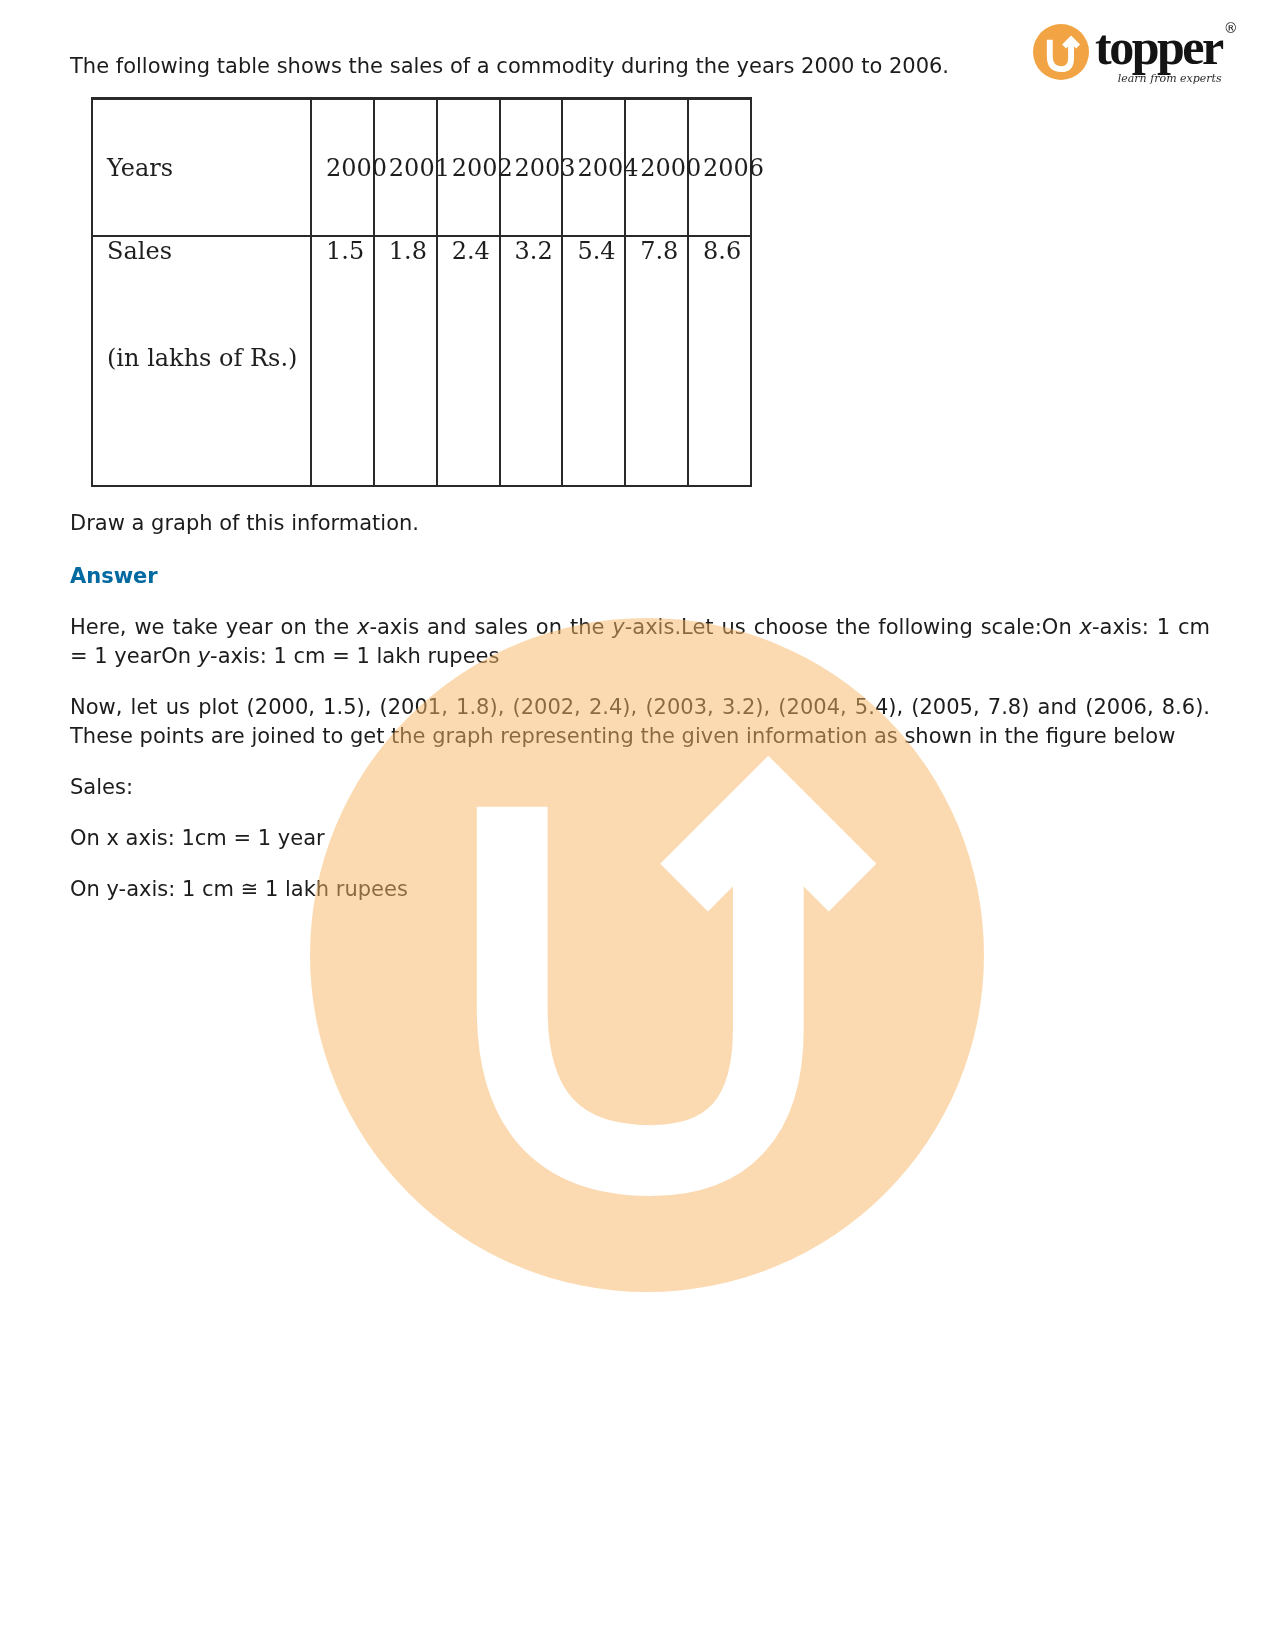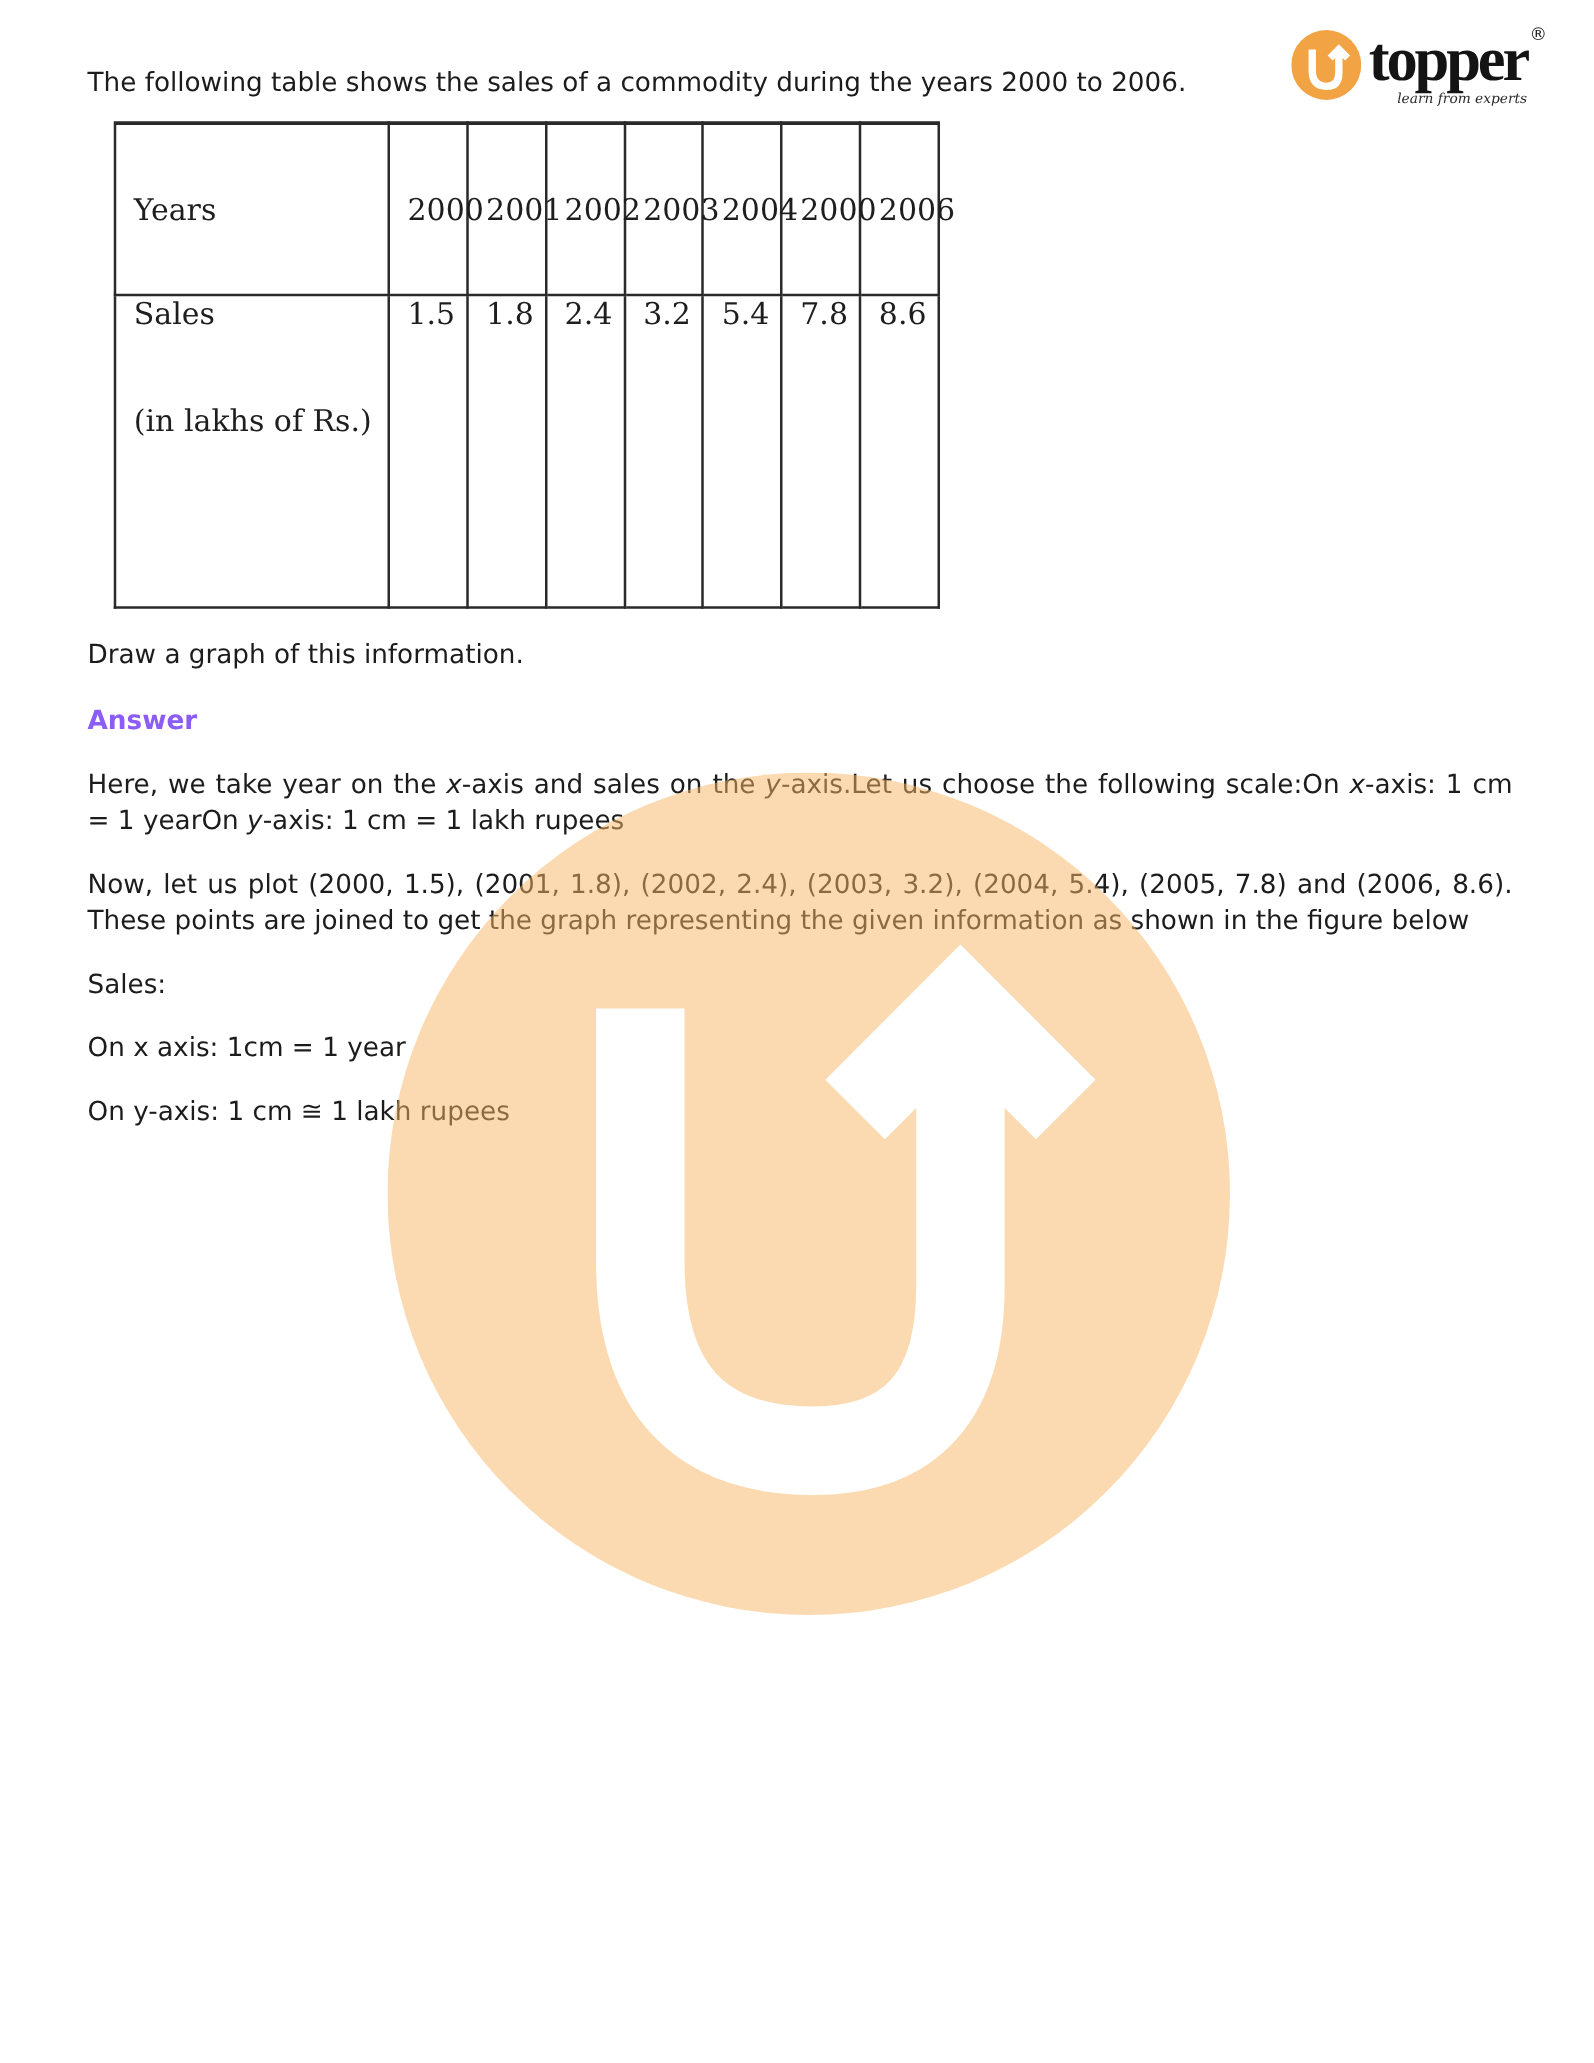--- a/index.html
+++ b/index.html
@@ -55,28 +55,28 @@
     font-family:"DejaVu Serif", serif;
     font-size:24px;
     color:#1e1e1e;
     border:2px solid #2a2a2a;
     border-top-width:3px;
   }
   table.sales td { border:2px solid #2a2a2a; padding:0 8px 0 14px; }
   table.sales col.label-col { width:219px; }
   tr.hdr td { height:135px; vertical-align:middle; }
   tr.bdy td { height:248px; vertical-align:top; }
-  .unit-line { margin-top:58px; }
+  .unit-line { margin-top:79px; }
 
   
   .para { font-size:21px; line-height:29px; margin:22px 0; }
   .just { text-align:justify; }
   .answer-head {
     font-size:21px; line-height:29px;
-    font-weight:bold; margin:24px 0 22px 0; color:#8b5cf6;
+    font-weight:bold; margin:24px 0 22px 0; color:#0369a1;
   }
   .mi { font-style:italic; }
 
   
   .watermark {
     position:absolute; left:310px; top:618px;
     width:674px; height:674px;
     opacity:0.5;
     z-index:5;
     pointer-events:none;

